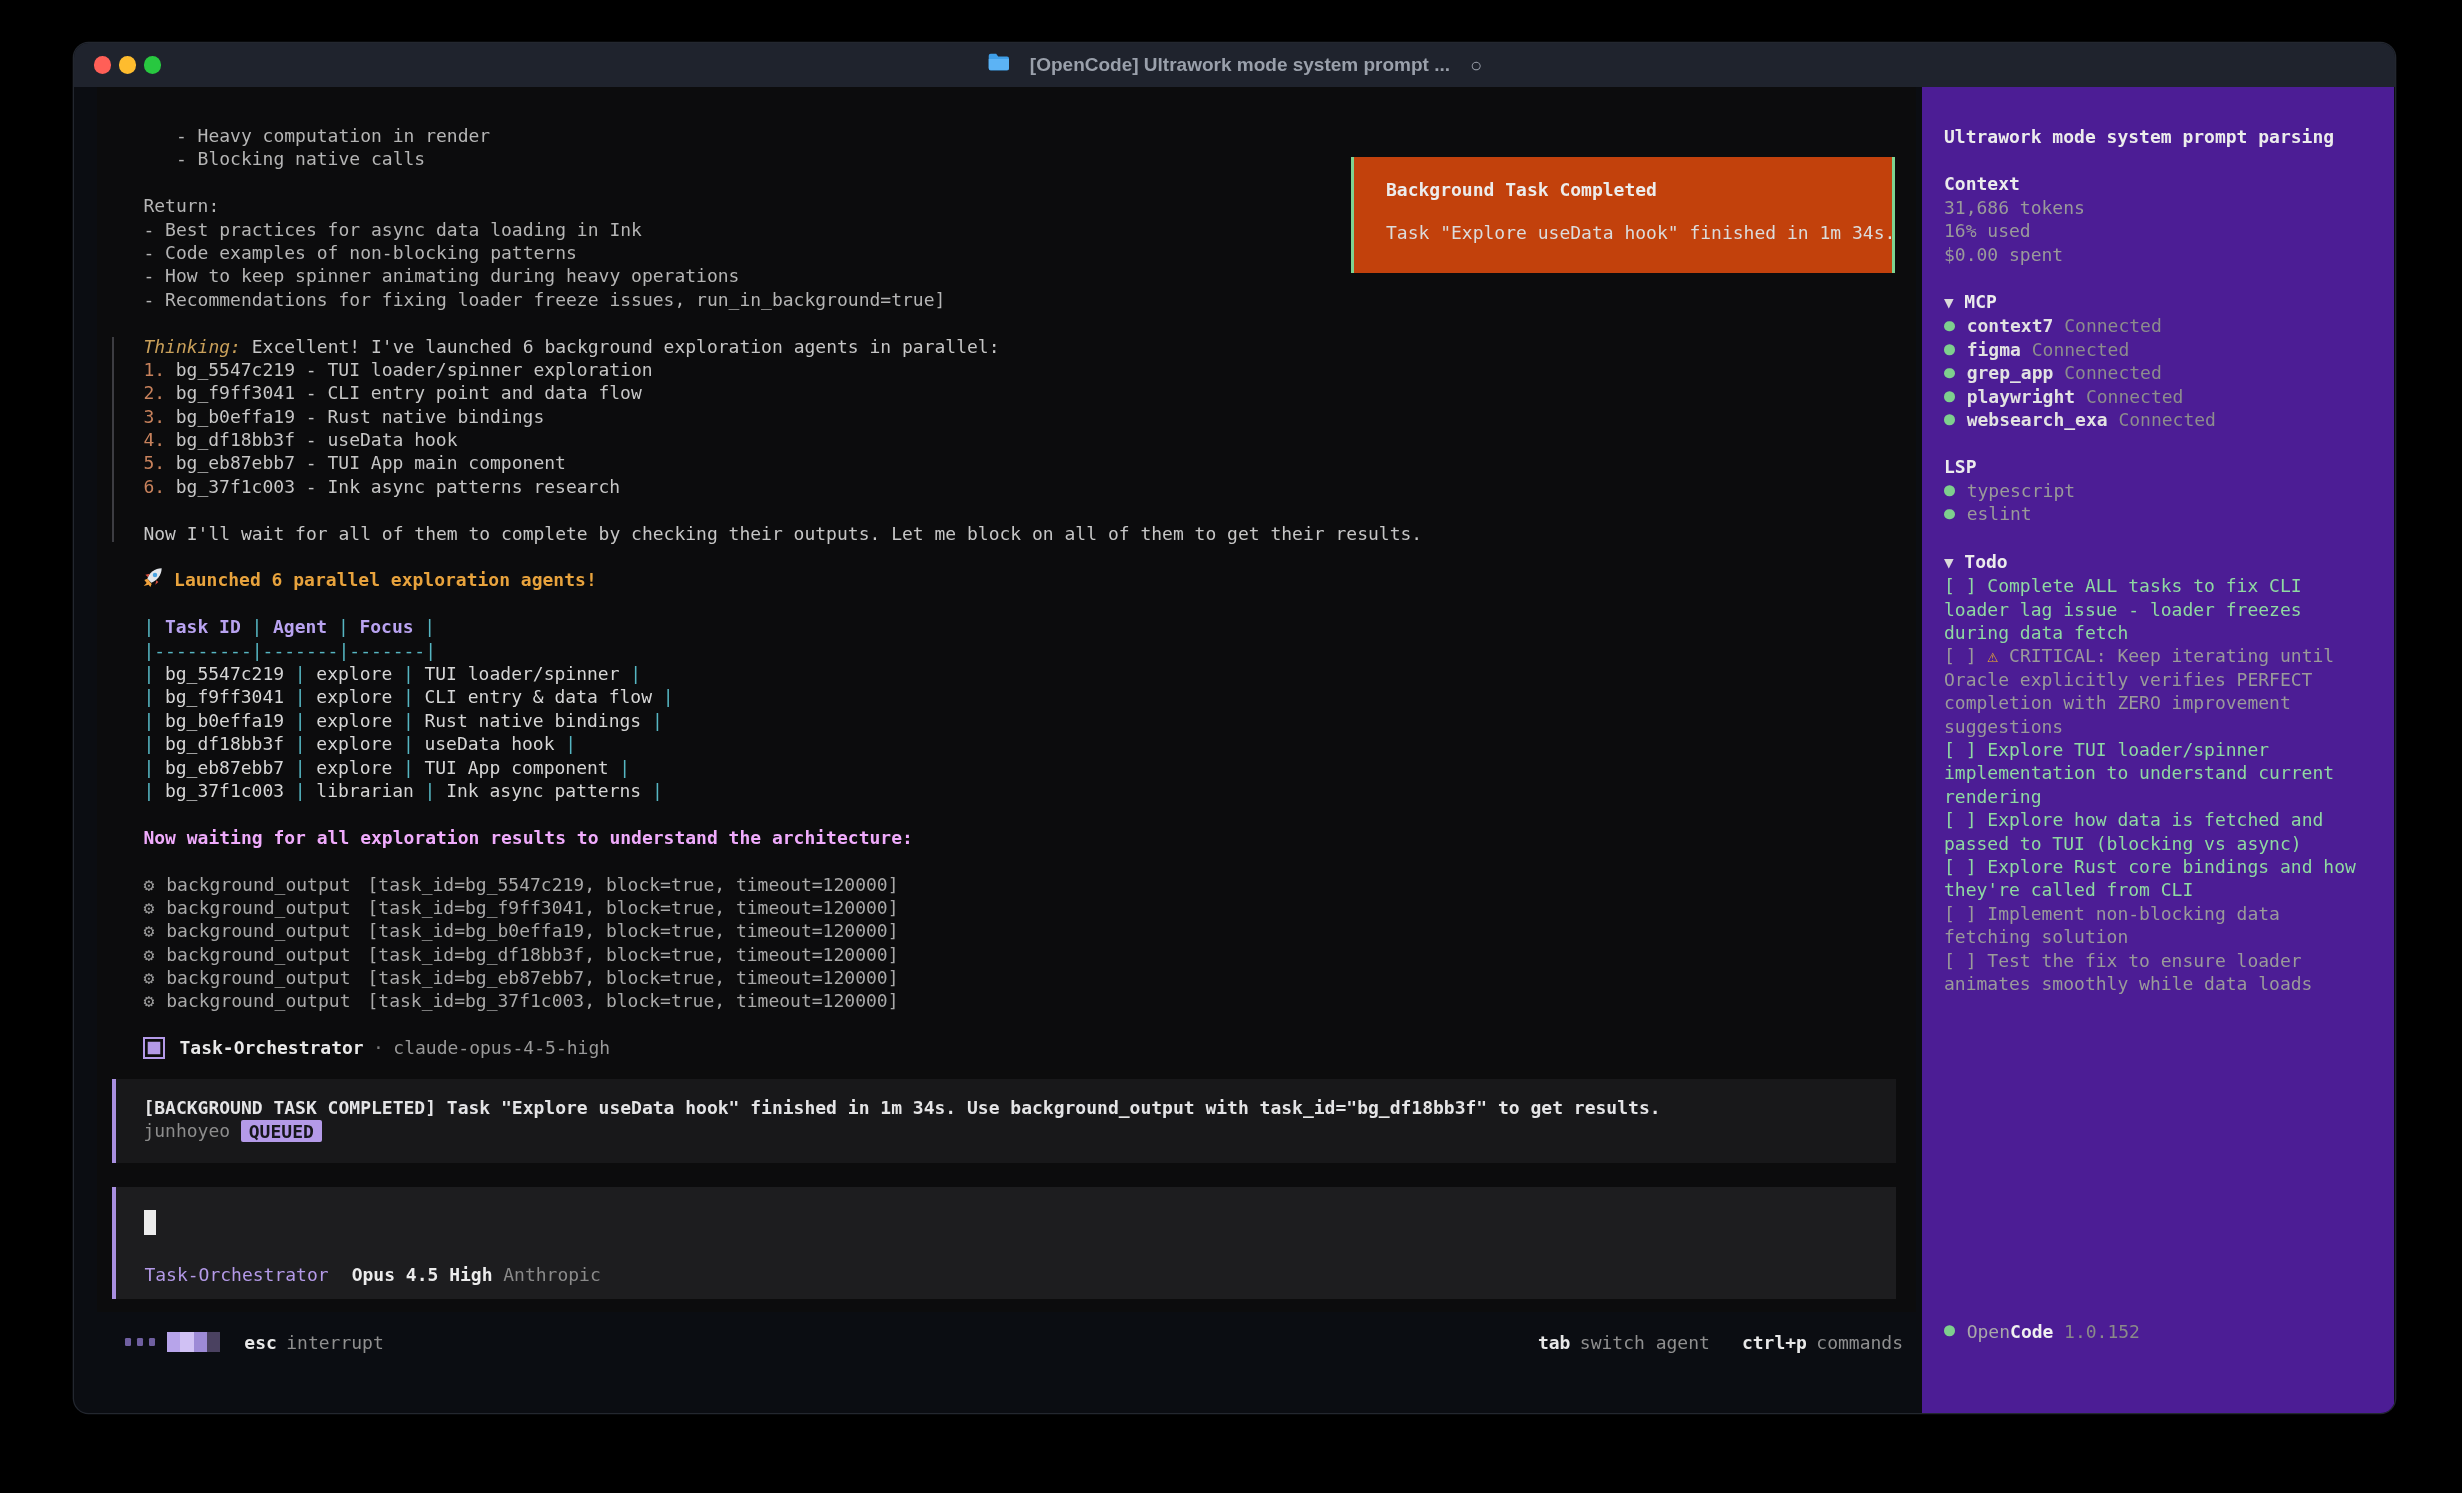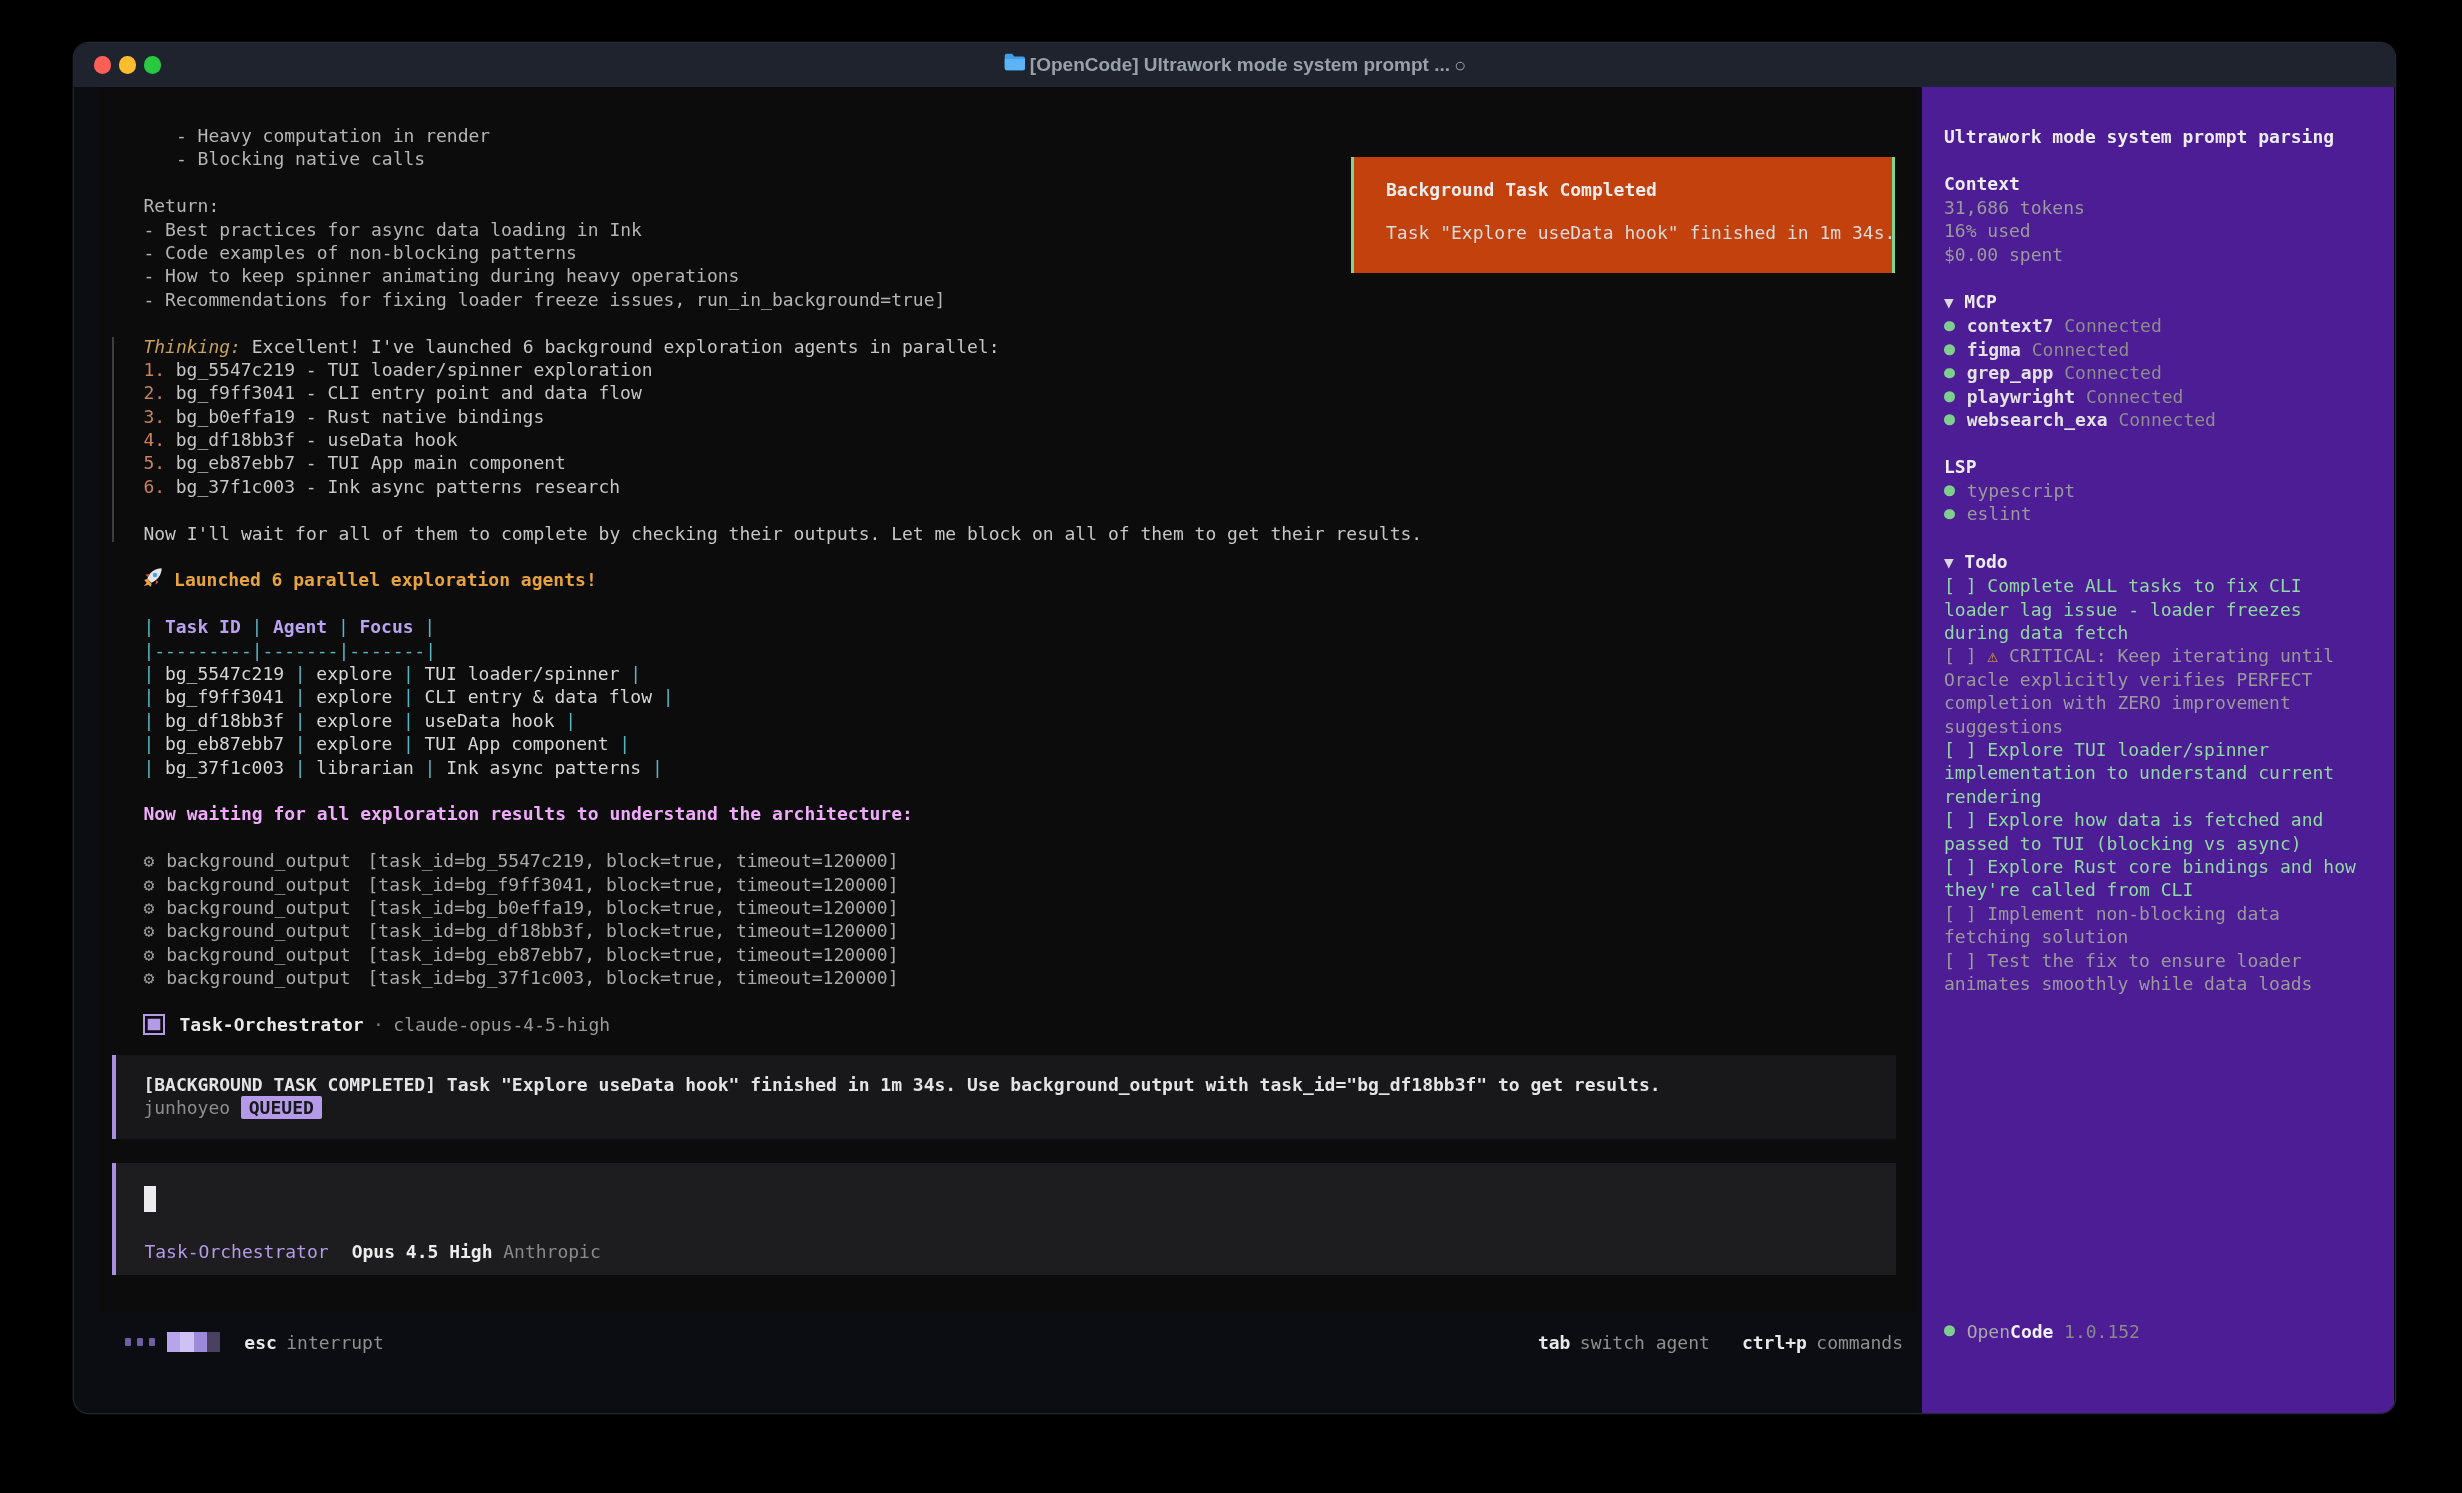--- a/index.html
+++ b/index.html
@@ -15,21 +15,21 @@
   }
   
   .titlebar{position:absolute;left:0;top:0;right:0;height:44px;background:#1f232d;}
   .lights{position:absolute;left:20px;top:0;height:44px;display:flex;align-items:center;gap:7.4px;}
   .light{width:17.4px;height:17.4px;border-radius:50%;}
   .light.red{background:#ff5f57;}
   .light.yellow{background:#febc2e;}
   .light.green{background:#28c840;}
   .tb-title{
     position:absolute;left:50%;top:0;transform:translateX(-50%);height:44px;
-    display:flex;align-items:center;gap:4px;white-space:nowrap;
+    display:flex;align-items:center;gap:20px;white-space:nowrap;
     font-family:"Liberation Sans",sans-serif;font-weight:bold;font-size:19px;color:#9aa0ab;
   }
   .tb-circle{font-weight:normal;font-size:20px;}
   
   .main{
     position:absolute;left:23.4px;top:44px;width:1819px;height:1225px;
     background:#0c0c0d;box-sizing:border-box;padding:37px 40px 0 46px;
   }
   .line{height:23.4px;line-height:23.4px;white-space:nowrap;}
   .pre{white-space:pre;}
@@ -183,20 +183,21 @@
             <path d="M20 20l-1.5 6.5 4.5-4z" fill="#d94f3d"></path>
           </svg></span>
       <span>Launched 6 parallel exploration agents!</span>
     </div>
     <div class="blank"></div>
 
     <div class="line t-head"><span class="pipe">|</span><span class="t-cell">Task ID</span><span class="pipe">|</span><span class="t-cell">Agent</span><span class="pipe">|</span><span class="t-cell">Focus</span><span class="pipe">|</span></div>
     <div class="line t-sep">|---------|-------|-------|</div>
     <div class="line"><span class="pipe">|</span><span class="t-cell">bg_5547c219</span><span class="pipe">|</span><span class="t-cell">explore</span><span class="pipe">|</span><span class="t-cell">TUI loader/spinner</span><span class="pipe">|</span></div>
     <div class="line"><span class="pipe">|</span><span class="t-cell">bg_f9ff3041</span><span class="pipe">|</span><span class="t-cell">explore</span><span class="pipe">|</span><span class="t-cell">CLI entry &amp; data flow</span><span class="pipe">|</span></div>
+    <div class="line"><span class="pipe">|</span><span class="t-cell">bg_b0effa19</span><span class="pipe">|</span><span class="t-cell">explore</span><span class="pipe">|</span><span class="t-cell">Rust native bindings</span><span class="pipe">|</span></div>
     <div class="line"><span class="pipe">|</span><span class="t-cell">bg_df18bb3f</span><span class="pipe">|</span><span class="t-cell">explore</span><span class="pipe">|</span><span class="t-cell">useData hook</span><span class="pipe">|</span></div>
     <div class="line"><span class="pipe">|</span><span class="t-cell">bg_eb87ebb7</span><span class="pipe">|</span><span class="t-cell">explore</span><span class="pipe">|</span><span class="t-cell">TUI App component</span><span class="pipe">|</span></div>
     <div class="line"><span class="pipe">|</span><span class="t-cell">bg_37f1c003</span><span class="pipe">|</span><span class="t-cell">librarian</span><span class="pipe">|</span><span class="t-cell">Ink async patterns</span><span class="pipe">|</span></div>
     <div class="blank"></div>
 
     <div class="line white bold">Now waiting for all exploration results to understand the architecture:</div>
     <div class="blank"></div>
 
     <div class="line"><span class="gear">⚙</span><span class="tool-name">background_output</span><span class="tool-args">[task_id=bg_5547c219, block=true, timeout=120000]</span></div>
     <div class="line"><span class="gear">⚙</span><span class="tool-name">background_output</span><span class="tool-args">[task_id=bg_f9ff3041, block=true, timeout=120000]</span></div>

